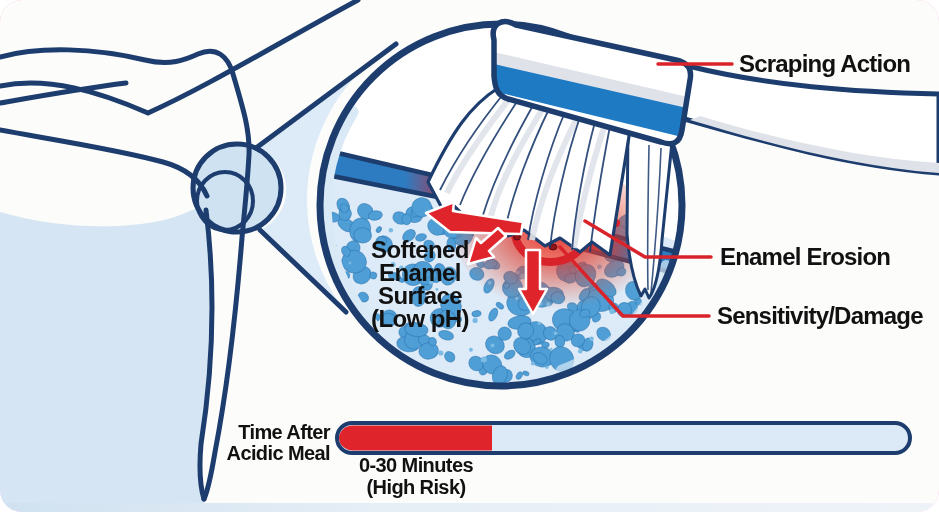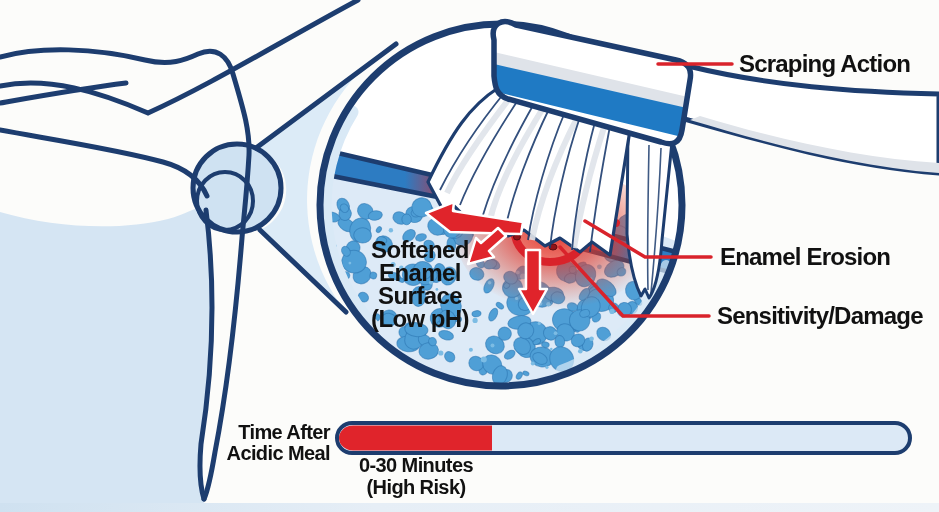--- a/index.html
+++ b/index.html
@@ -1,17 +1,17 @@
 <!DOCTYPE html>
 <html><head>
 <meta charset="utf-8">
 <style>
   html,body{margin:0;padding:0;background:#ffffff;}
   .stage{position:relative;width:939px;height:512px;overflow:hidden;background:#f9a8d4;
-         font-family:"Liberation Sans", sans-serif;}
+         font-family:"Liberation Sans", sans-serif;border-radius:22px;}
   svg{display:block}
   text{font-family:"Liberation Sans", sans-serif;font-weight:700;fill:#111111;}
   .callout{font-size:24px;letter-spacing:-0.8px;}
   .circletext{font-size:24px;letter-spacing:-0.6px;text-anchor:middle;}
   .smalllabel{font-size:20px;letter-spacing:-0.6px;}
 </style>
 </head>
 <body>
 
 <div class="stage">

